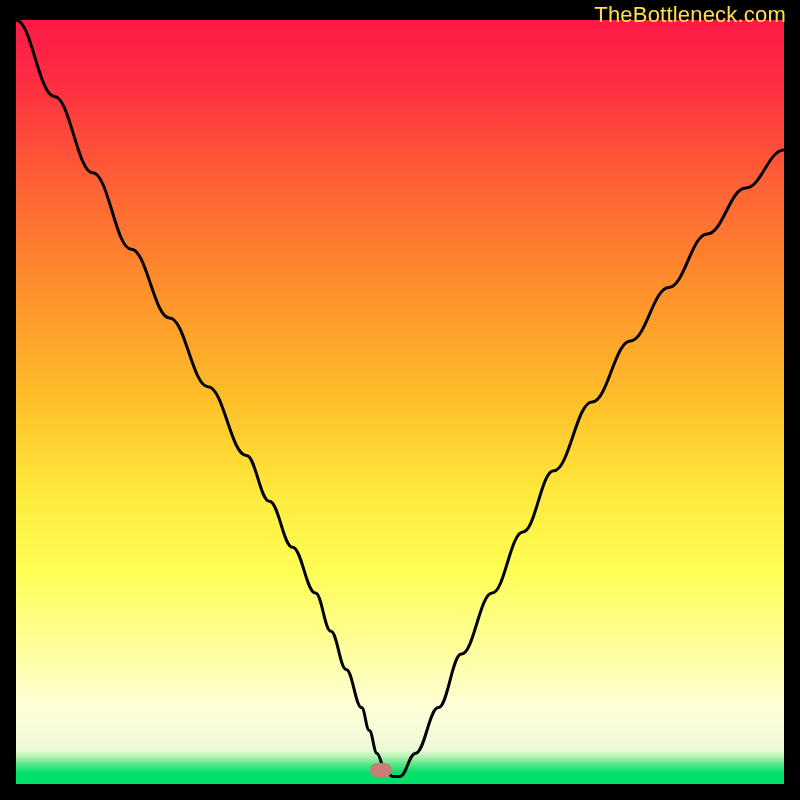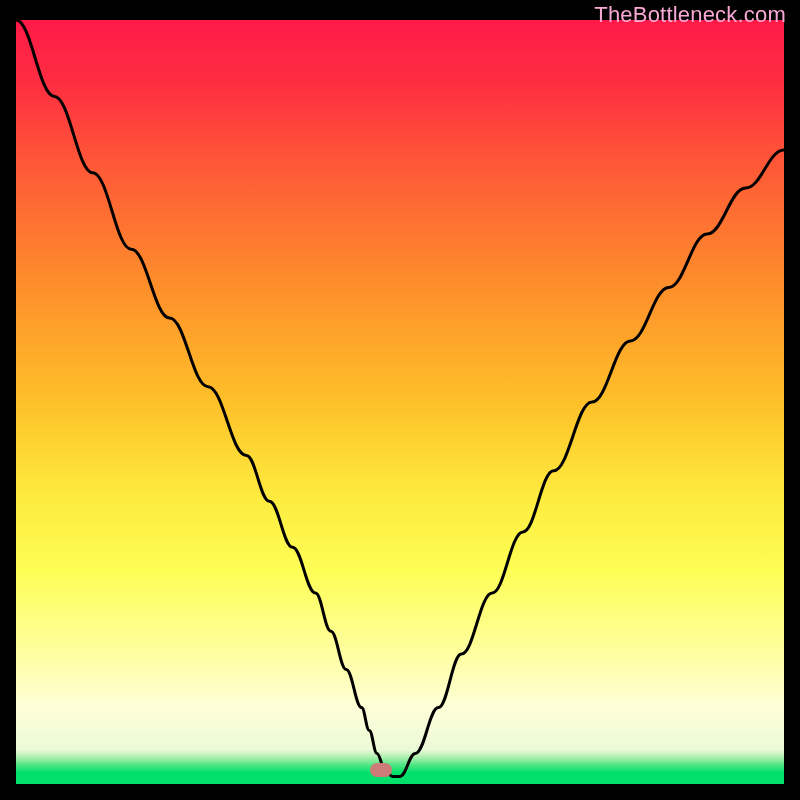--- a/index.html
+++ b/index.html
@@ -23,21 +23,21 @@
     position: absolute;
     left: 0;
     top: 0;
     width: 768px;
     height: 764px;
   }
   .watermark {
     position: absolute;
     top: 2px;
     right: 14px;
-    color: #f9a8d4;
+    color: #fde047;
     font-size: 22px;
     font-weight: 500;
     letter-spacing: 0.2px;
   }
   .marker {
     position: absolute;
     width: 22px;
     height: 14px;
     border-radius: 8px;
     background: #cc7b78;

